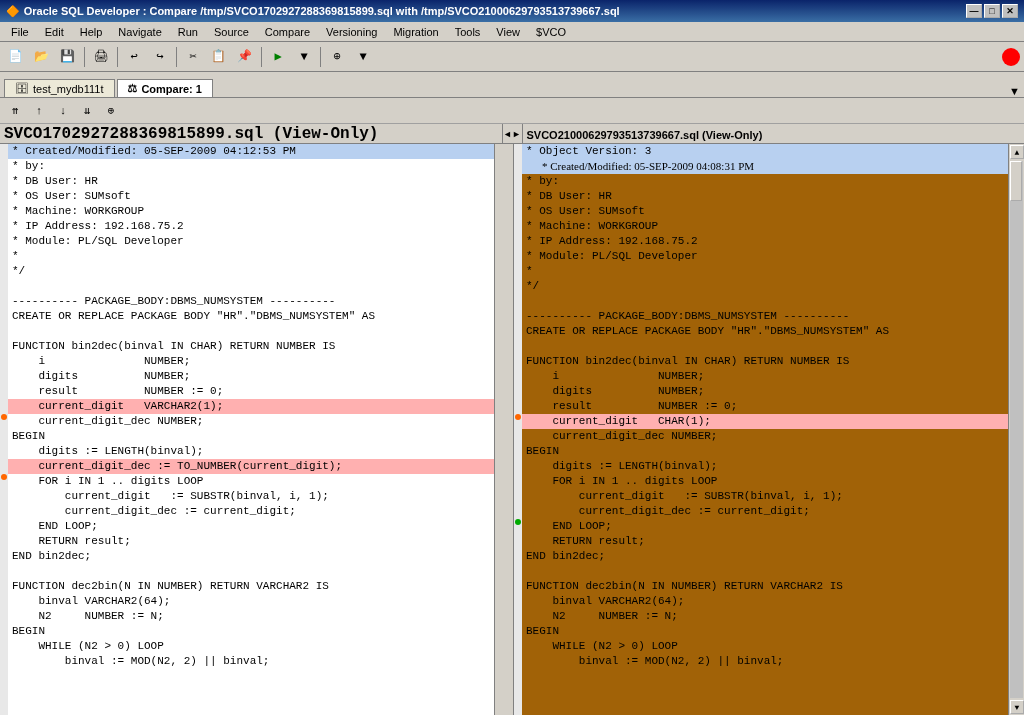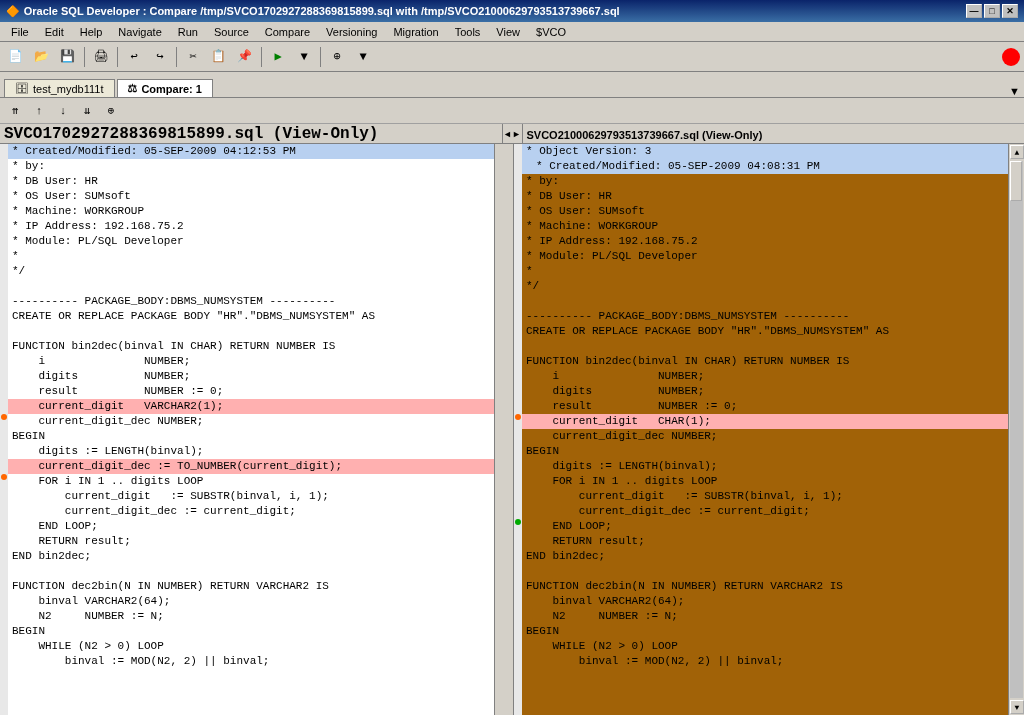--- a/index.html
+++ b/index.html
@@ -322,21 +322,21 @@
     <div class="center-gutter" style="border-left:1px solid #808080; border-right:1px solid #808080;">
     </div>
 
     <div style="width:8px; background:#e8e8e8; flex-shrink:0; position:relative;">
       <div style="position:absolute; top:270px; left:1px; width:6px; height:6px; background:#ff6600; border-radius:50%;"></div>
       <div style="position:absolute; top:375px; left:1px; width:6px; height:6px; background:#00aa00; border-radius:50%;"></div>
     </div>
 
     <div class="code-panel" id="right-panel" style="background:#a16207; overflow:auto;">
     <div class="code-line" style="background: rgb(184, 208, 240); min-height: 15px; white-space: pre; font-family: &quot;Courier New&quot;, Courier, monospace; font-size: 11px; line-height: 15px;"><span style="padding: 0px 4px;">* Object Version: 3</span></div>
-        <div class="code-line" style="background: rgb(184, 208, 240); min-height: 15px; white-space: pre; font-family: &quot;Courier New&quot;, Courier, monospace; font-size: 11px; line-height: 15px;"><span style="padding: 0px 14px;">* Created/Modified: 05-SEP-2009 04:08:31 PM</span></div>
+        <div class="code-line" style="background: rgb(184, 208, 240); min-height: 15px; white-space: pre; font-family: &quot;Courier New&quot;, Courier, monospace; font-size: 11px; line-height: 15px;"><span style="padding: 0px 20px; font-family: Liberation Serif, serif;">* Created/Modified: 05-SEP-2009 04:08:31 PM</span></div>
         <div class="code-line" style="min-height: 15px; white-space: pre; font-family: &quot;Courier New&quot;, Courier, monospace; font-size: 11px; line-height: 15px;"><span style="padding: 0px 4px;">* by:</span></div>
         <div class="code-line" style="min-height: 15px; white-space: pre; font-family: &quot;Courier New&quot;, Courier, monospace; font-size: 11px; line-height: 15px;"><span style="padding: 0px 4px;">* DB User: HR</span></div>
         <div class="code-line" style="min-height: 15px; white-space: pre; font-family: &quot;Courier New&quot;, Courier, monospace; font-size: 11px; line-height: 15px;"><span style="padding: 0px 4px;">* OS User: SUMsoft</span></div>
         <div class="code-line" style="min-height: 15px; white-space: pre; font-family: &quot;Courier New&quot;, Courier, monospace; font-size: 11px; line-height: 15px;"><span style="padding: 0px 4px;">* Machine: WORKGROUP</span></div>
         <div class="code-line" style="min-height: 15px; white-space: pre; font-family: &quot;Courier New&quot;, Courier, monospace; font-size: 11px; line-height: 15px;"><span style="padding: 0px 4px;">* IP Address: 192.168.75.2</span></div>
         <div class="code-line" style="min-height: 15px; white-space: pre; font-family: &quot;Courier New&quot;, Courier, monospace; font-size: 11px; line-height: 15px;"><span style="padding: 0px 4px;">* Module: PL/SQL Developer</span></div>
         <div class="code-line" style="min-height: 15px; white-space: pre; font-family: &quot;Courier New&quot;, Courier, monospace; font-size: 11px; line-height: 15px;"><span style="padding: 0px 4px;">*</span></div>
         <div class="code-line" style="min-height: 15px; white-space: pre; font-family: &quot;Courier New&quot;, Courier, monospace; font-size: 11px; line-height: 15px;"><span style="padding: 0px 4px;">*/</span></div>
         <div class="code-line" style="min-height: 15px; white-space: pre; font-family: &quot;Courier New&quot;, Courier, monospace; font-size: 11px; line-height: 15px;"><span style="padding: 0px 4px;"></span></div>
         <div class="code-line" style="min-height: 15px; white-space: pre; font-family: &quot;Courier New&quot;, Courier, monospace; font-size: 11px; line-height: 15px;"><span style="padding: 0px 4px;">---------- PACKAGE_BODY:DBMS_NUMSYSTEM ----------</span></div>

